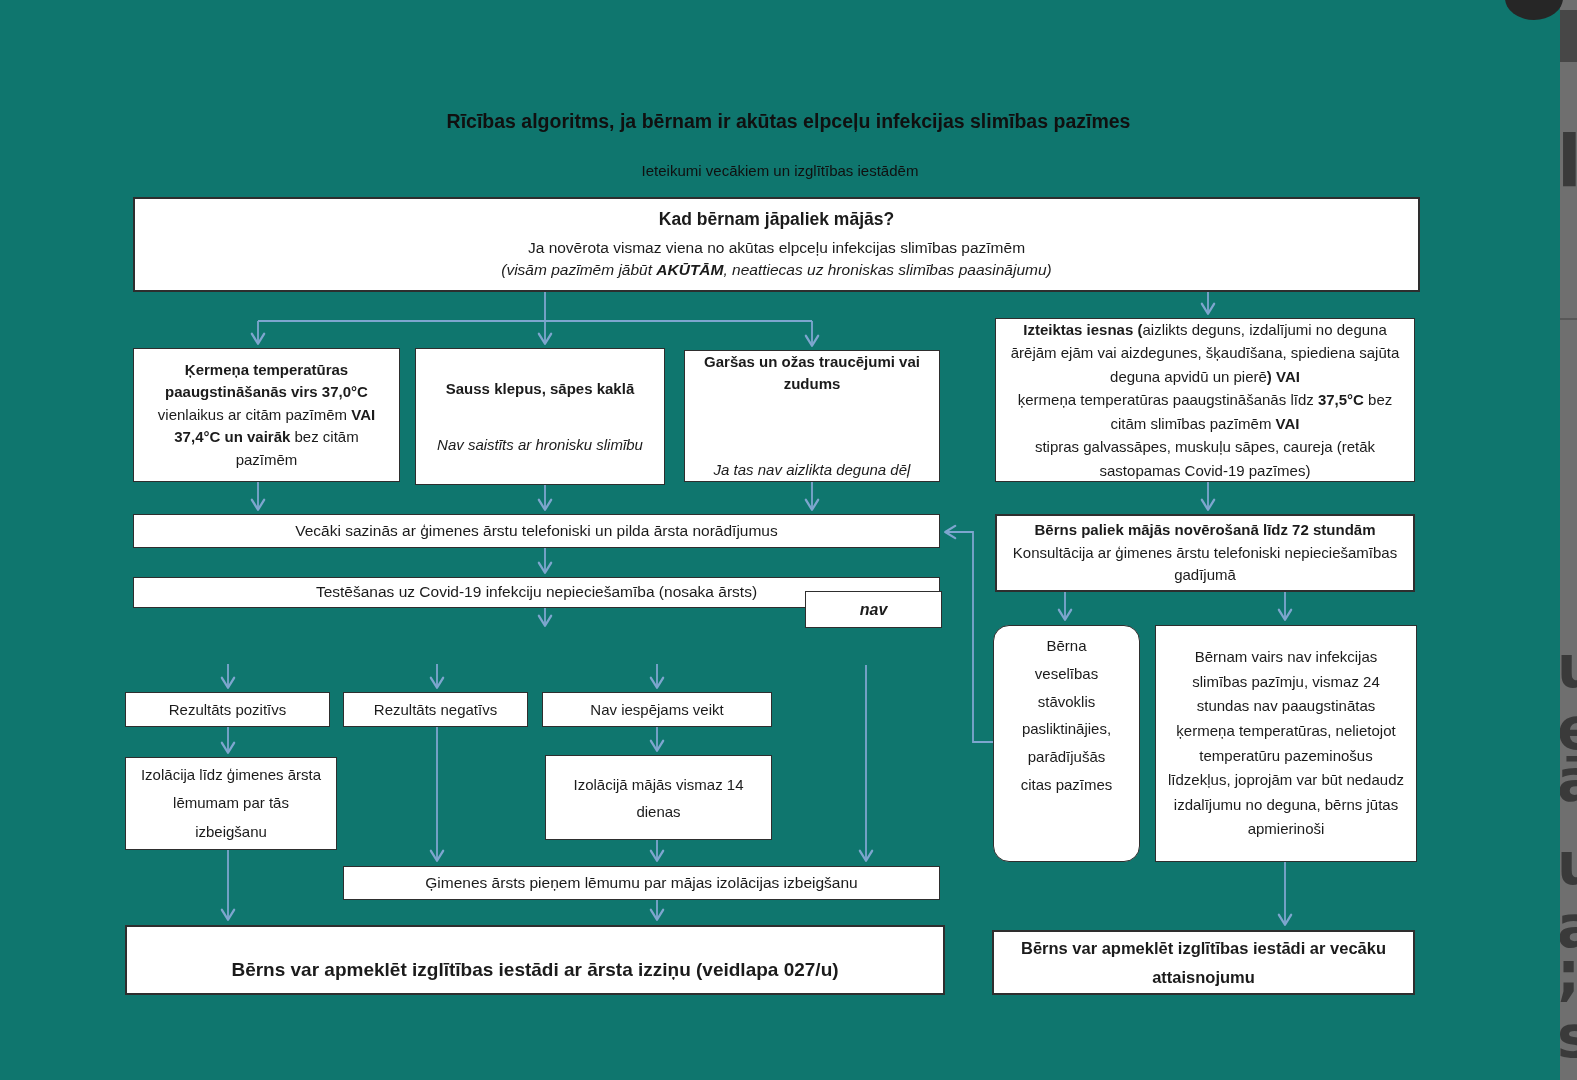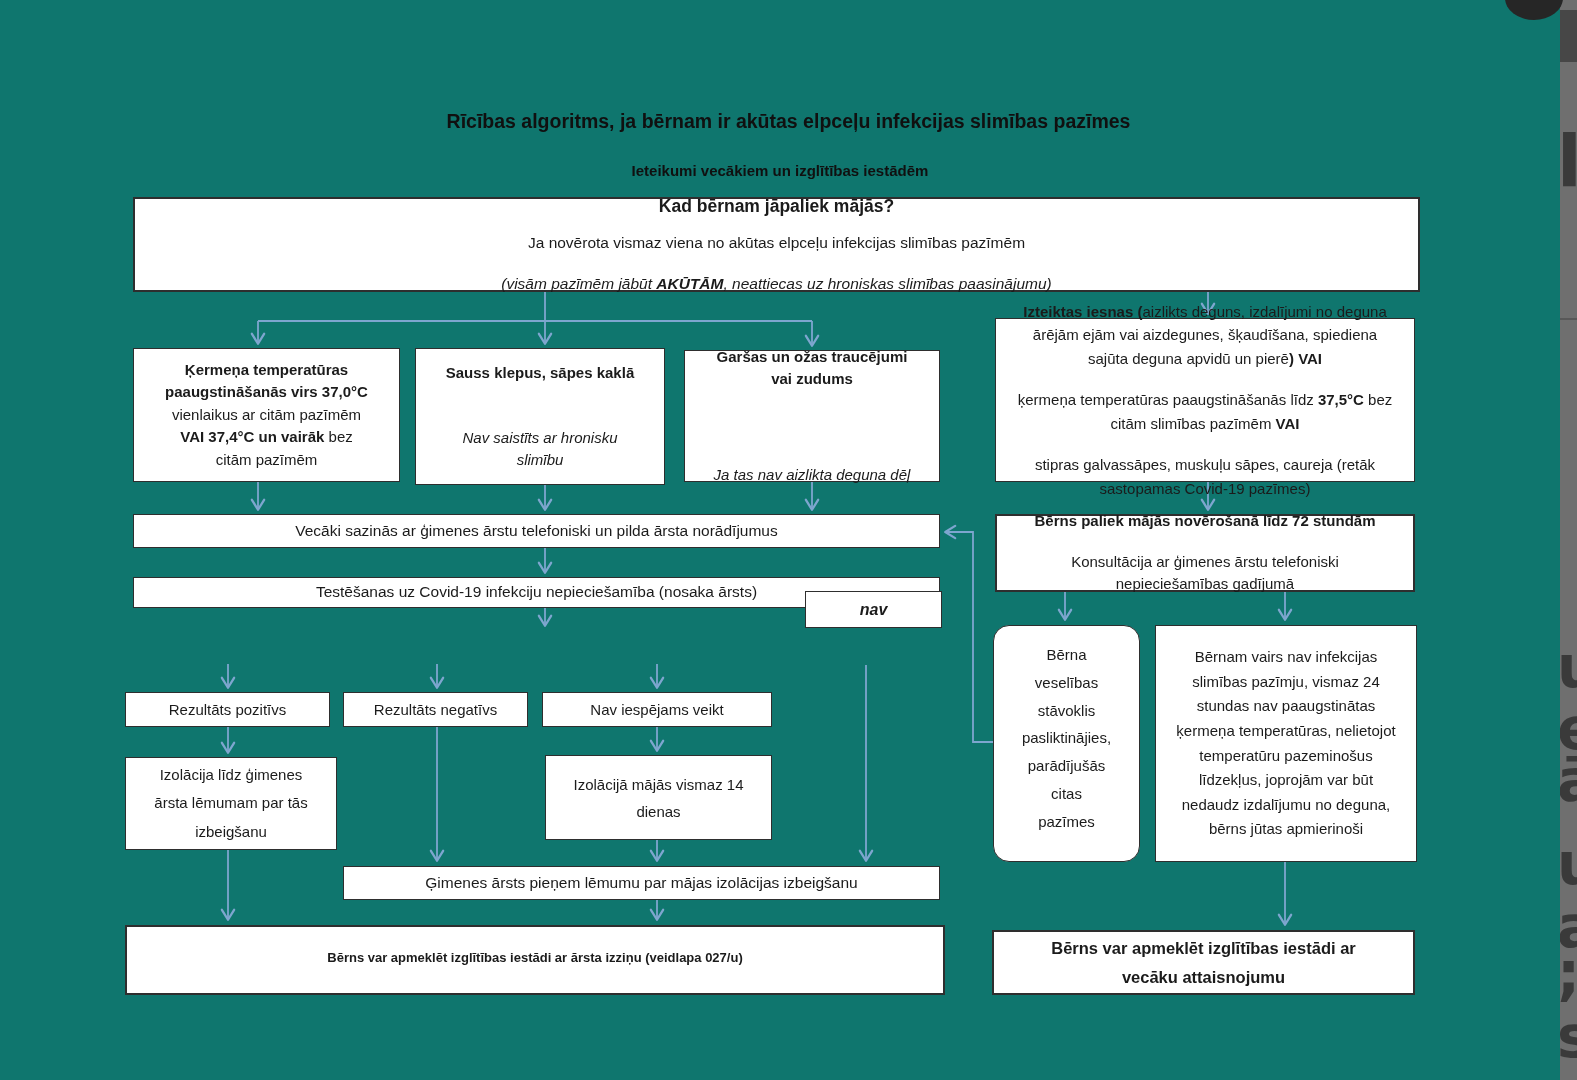--- a/index.html
+++ b/index.html
@@ -6,27 +6,27 @@
   body{
     width:1577px;height:1080px;overflow:hidden;background:#ffffff;
     font-family:"Liberation Sans","DejaVu Sans",sans-serif;
   }
   #stage{position:relative;width:1577px;height:1080px;background:#0f766e;}
   .bx{
     position:absolute;box-sizing:border-box;border:1.6px solid #2e2e2e;background:#fff;
     display:flex;flex-direction:column;justify-content:center;align-items:center;
     text-align:center;color:#1b1b1b;font-size:15px;line-height:1.45;
   }
-  .bx p{margin:9px;}
+  .bx p{margin:0;}
   .b{font-weight:bold;}
   .i{font-style:italic;}
   #title{position:absolute;left:0;width:1577px;top:110px;text-align:center;
     font-size:19.5px;font-weight:bold;color:#101010;}
   #subtitle{position:absolute;left:0;width:1560px;top:162px;text-align:center;
-    font-size:15px;font-weight:bold;color:#101010;}
+    font-size:15px;font-weight:normal;color:#101010;}
   .conn{position:absolute;left:0;top:0;pointer-events:none;}
   
   #edge{position:absolute;right:0;top:0;width:17px;height:1080px;background:#6f6f6f;overflow:hidden;}
   #edge-top{position:absolute;top:10px;left:0;width:100%;height:52px;background:#474747;}
   #edge-line{position:absolute;top:318px;left:0;width:100%;height:2px;background:#585858;}
   .frag{position:absolute;left:-3px;font-weight:bold;color:#3a3a3a;line-height:1;
     font-family:"DejaVu Sans",sans-serif;}
   #corner-blob{position:absolute;right:14px;top:-24px;width:58px;height:44px;
     background:#262626;border-radius:50%;}
 </style>
@@ -131,21 +131,21 @@
   </div>
 
   <div class="bx" style="left:545px;top:755px;width:227px;height:85px;padding:0 12px;line-height:1.8;">
     <p><span>Izolācijā mājās vismaz 14 dienas</span></p>
   </div>
 
   <div class="bx" style="left:343px;top:866px;width:597px;height:34px;font-size:15.5px;">
     <p><span>Ģimenes ārsts pieņem lēmumu par mājas izolācijas izbeigšanu</span></p>
   </div>
 
-  <div class="bx" style="left:125px;top:925px;width:820px;height:70px;border-width:2px;font-size:13px;justify-content:flex-start;padding-top:13px;">
+  <div class="bx" style="left:125px;top:925px;width:820px;height:70px;border-width:2px;font-size:19px;justify-content:flex-start;padding-top:29px;">
     <p><span class="b">Bērns var apmeklēt izglītības iestādi ar ārsta izziņu (veidlapa 027/u)</span></p>
   </div>
 
   <div class="bx" style="left:995px;top:514px;width:420px;height:78px;border-width:2px;padding:0 10px;line-height:1.5;">
     <p><span class="b">Bērns paliek mājās novērošanā līdz 72 stundām</span></p>
     <p><span>Konsultācija ar ģimenes ārstu telefoniski nepieciešamības gadījumā</span></p>
   </div>
 
   <div class="bx" style="left:993px;top:625px;width:147px;height:237px;justify-content:flex-start;padding:6px 24px 0;line-height:1.85;border-radius:16px;">
     <p><span>Bērna veselības stāvoklis pasliktinājies, parādījušās citas pazīmes</span></p>

